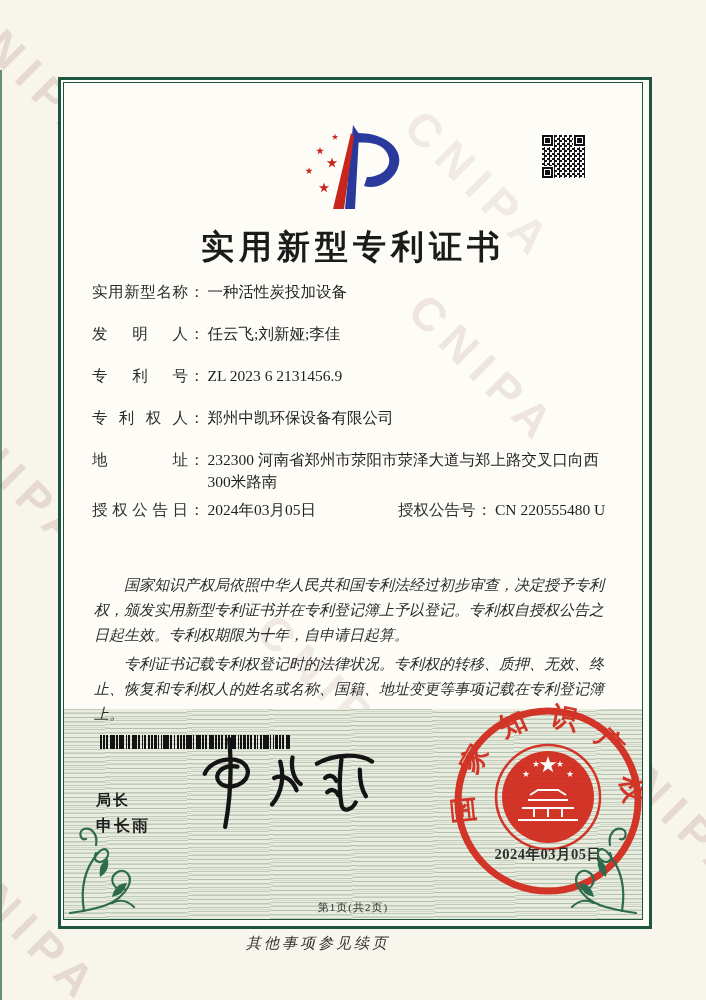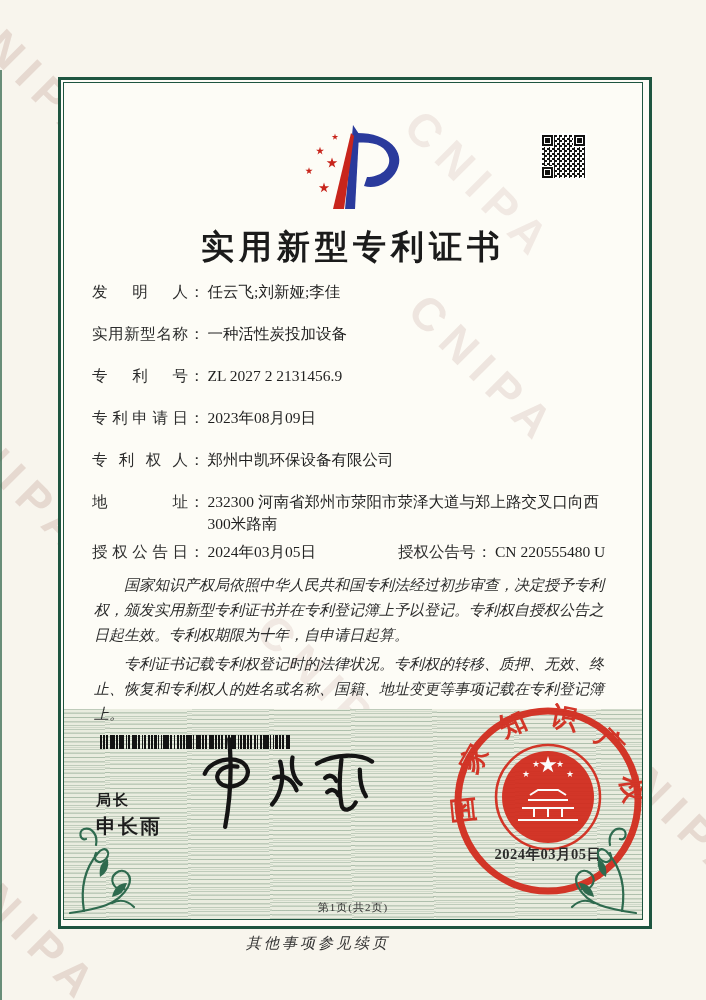--- a/index.html
+++ b/index.html
@@ -88,21 +88,21 @@
       repeating-linear-gradient(90deg,#131313 0 1px, rgba(0,0,0,0) 1px 7px),
       repeating-linear-gradient(90deg,#131313 0 2.4px, rgba(0,0,0,0) 2.4px 11px);
   }
 
   .signer{
     position:absolute;left:32px;top:704px;
     font-family:"Liberation Sans","DejaVu Sans",sans-serif;
     font-weight:bold;color:#1d1d1d;letter-spacing:2px;
   }
   .signer .role{font-size:15px;line-height:26px;}
-  .signer .name{font-size:20px;line-height:26px;}
+  .signer .name{font-size:16px;line-height:26px;}
 
   .signature{position:absolute;left:122px;top:648px;width:215px;height:102px;}
 
   .seal{position:absolute;left:386px;top:620px;width:196px;height:196px;opacity:.93;}
 
   .ornament{position:absolute;width:92px;height:104px;}
   .ornament.right{right:2px;bottom:2px;}
   .ornament.left{left:2px;bottom:2px;transform:scaleX(-1);}
 
   .pageinfo{
@@ -152,30 +152,27 @@
       <div class="grid"></div>
       <div class="f tl"></div>
       <div class="f tr"></div>
       <div class="f bl"></div>
     </div>
 
     <h1 class="title">实用新型专利证书</h1>
 
     <div class="fields">
       <div class="frow">
+        <span class="flabel">实用新型名称</span><span class="fcolon">：</span><span class="fvalue">一种活性炭投加设备</span>
+      </div>
+      <div class="frow">
         <span class="flabel">发　明　人</span><span class="fcolon">：</span><span class="fvalue">任云飞;刘新娅;李佳</span>
       </div>
       <div class="frow">
-        <span class="flabel">实用新型名称</span><span class="fcolon">：</span><span class="fvalue">一种活性炭投加设备</span>
-      </div>
-      <div class="frow">
-        <span class="flabel">专　利　号</span><span class="fcolon">：</span><span class="fvalue">ZL 2027 2 2131456.9</span>
-      </div>
-      <div class="frow">
-        <span class="flabel">专利申请日</span><span class="fcolon">：</span><span class="fvalue">2023年08月09日</span>
+        <span class="flabel">专　利　号</span><span class="fcolon">：</span><span class="fvalue">ZL 2023 6 2131456.9</span>
       </div>
       <div class="frow">
         <span class="flabel">专 利 权 人</span><span class="fcolon">：</span><span class="fvalue">郑州中凯环保设备有限公司</span>
       </div>
       <div class="frow addr">
         <span class="flabel">地　　　址</span><span class="fcolon">：</span><span class="fvalue wrap">232300 河南省郑州市荥阳市荥泽大道与郑上路交叉口向西300米路南</span>
       </div>
       <div class="frow">
         <span class="pair">
           <span class="flabel">授权公告日</span><span class="fcolon">：</span><span class="fvalue">2024年03月05日</span>

